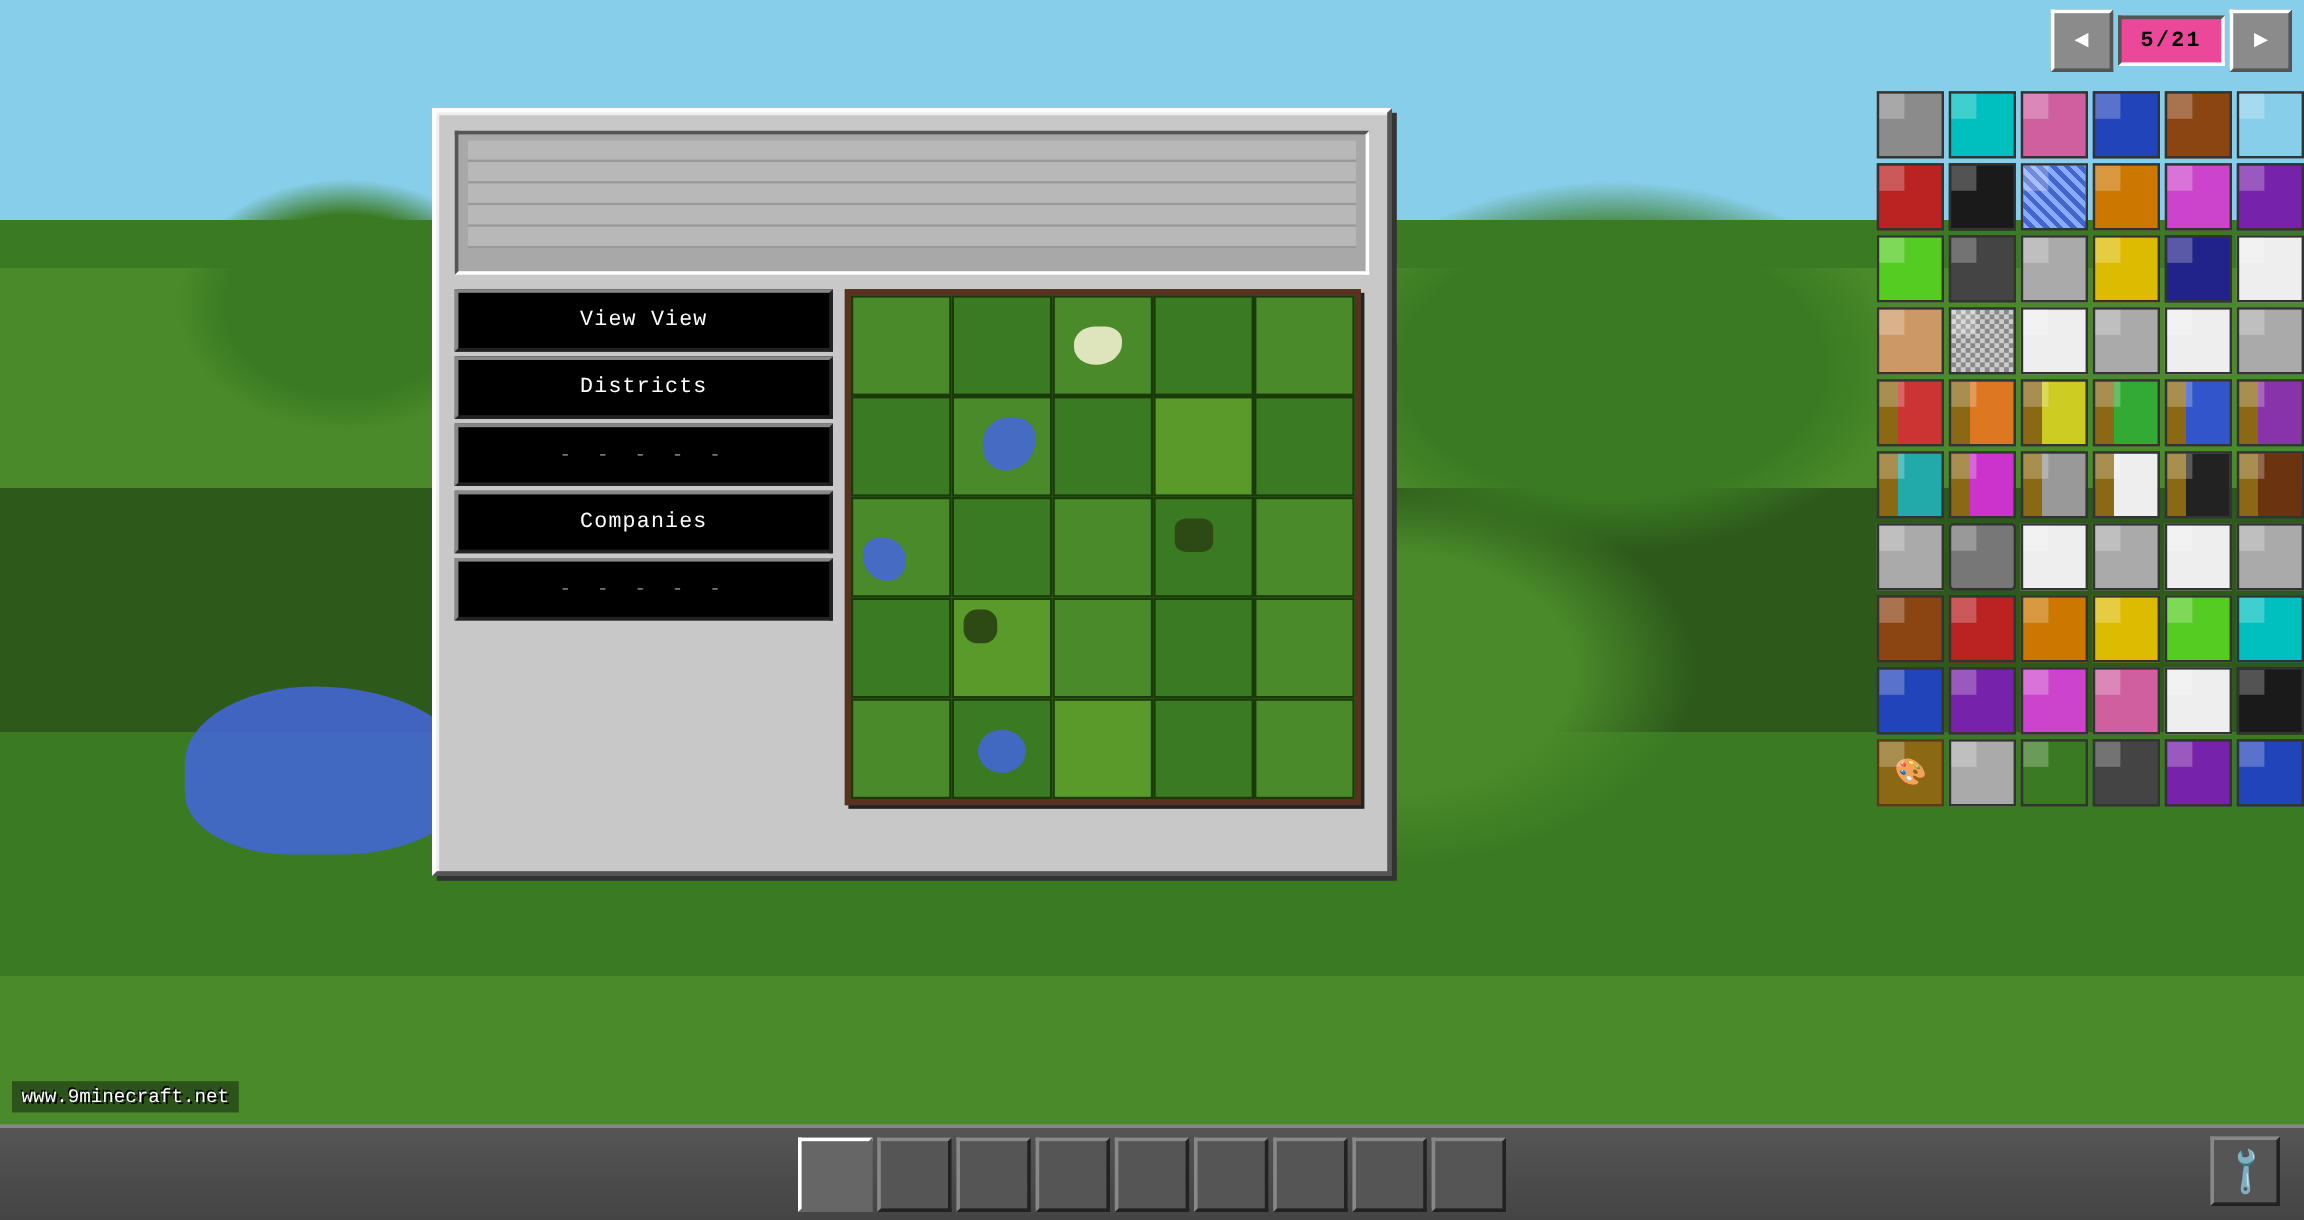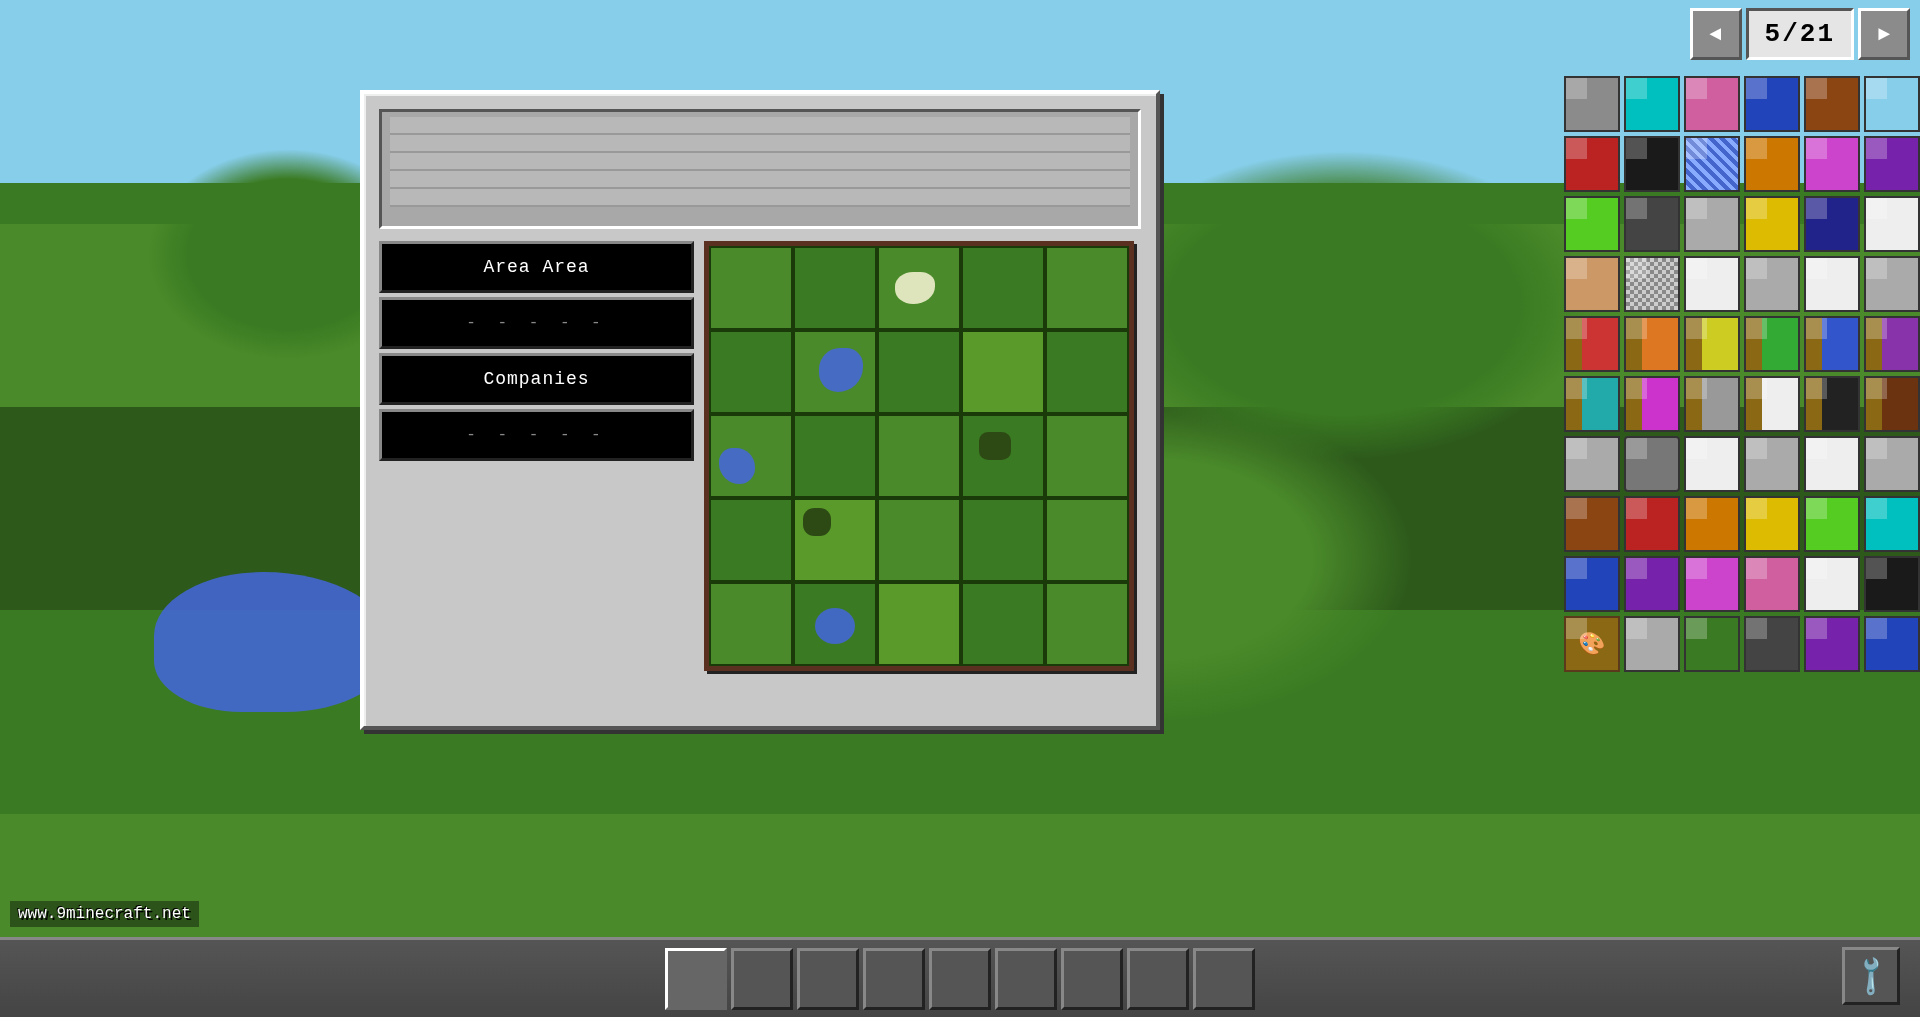--- a/index.html
+++ b/index.html
@@ -68,25 +68,25 @@
       display: flex;
       align-items: center;
       justify-content: center;
       cursor: pointer;
       font-size: 20px;
       color: #fff;
       font-weight: bold;
     }
 
     .nav-counter {
-      background: #e5e5e5;
+      background: #ec4899;
       border: 3px solid;
       border-color: #555 #FFFFFF #FFFFFF #555;
       padding: 8px 16px;
-      font-size: 26px;
+      font-size: 18px;
       color: #000;
       font-weight: bold;
       font-family: 'Courier New', monospace;
       letter-spacing: 2px;
     }
 
     
     .dialog-panel {
       position: absolute;
       top: 90px;
@@ -413,21 +413,22 @@
       <div class="scroll-line"></div>
       <div class="scroll-line"></div>
       <div class="scroll-line"></div>
       <div class="scroll-line"></div>
     </div>
   </div>
 
   <div class="menu-section">
 
     <div class="menu-buttons">
-      <button class="menu-btn">Area Area</button>
+      <button class="menu-btn">View View</button>
+      <button class="menu-btn">Districts</button>
       <button class="menu-btn separator">- - - - -</button>
       <button class="menu-btn">Companies</button>
       <button class="menu-btn separator">- - - - -</button>
     </div>
 
     <div class="mini-map">
       <div class="map-grid">
 
         <div class="map-cell" style="background:#4a8a2a;"></div>
         <div class="map-cell" style="background:#3a7a22;"></div>

